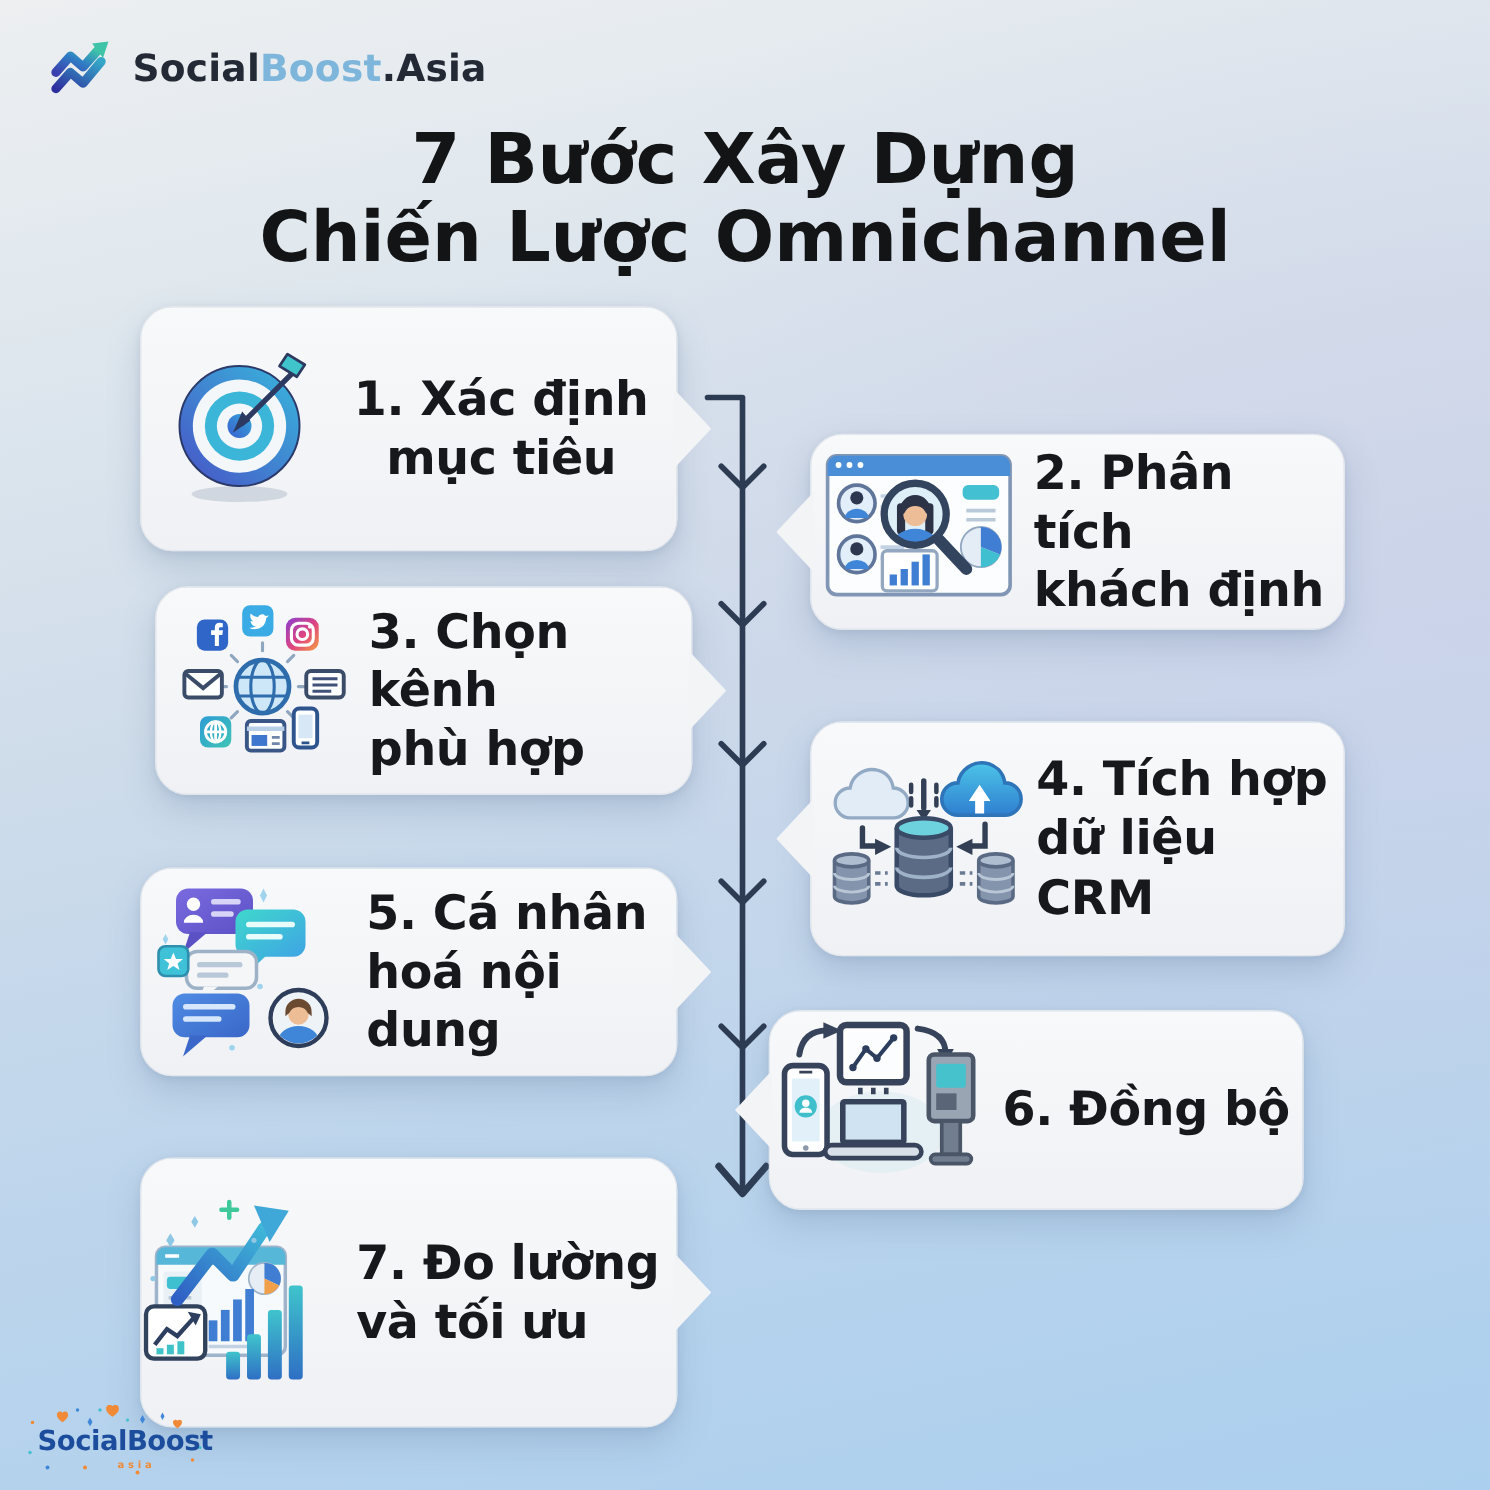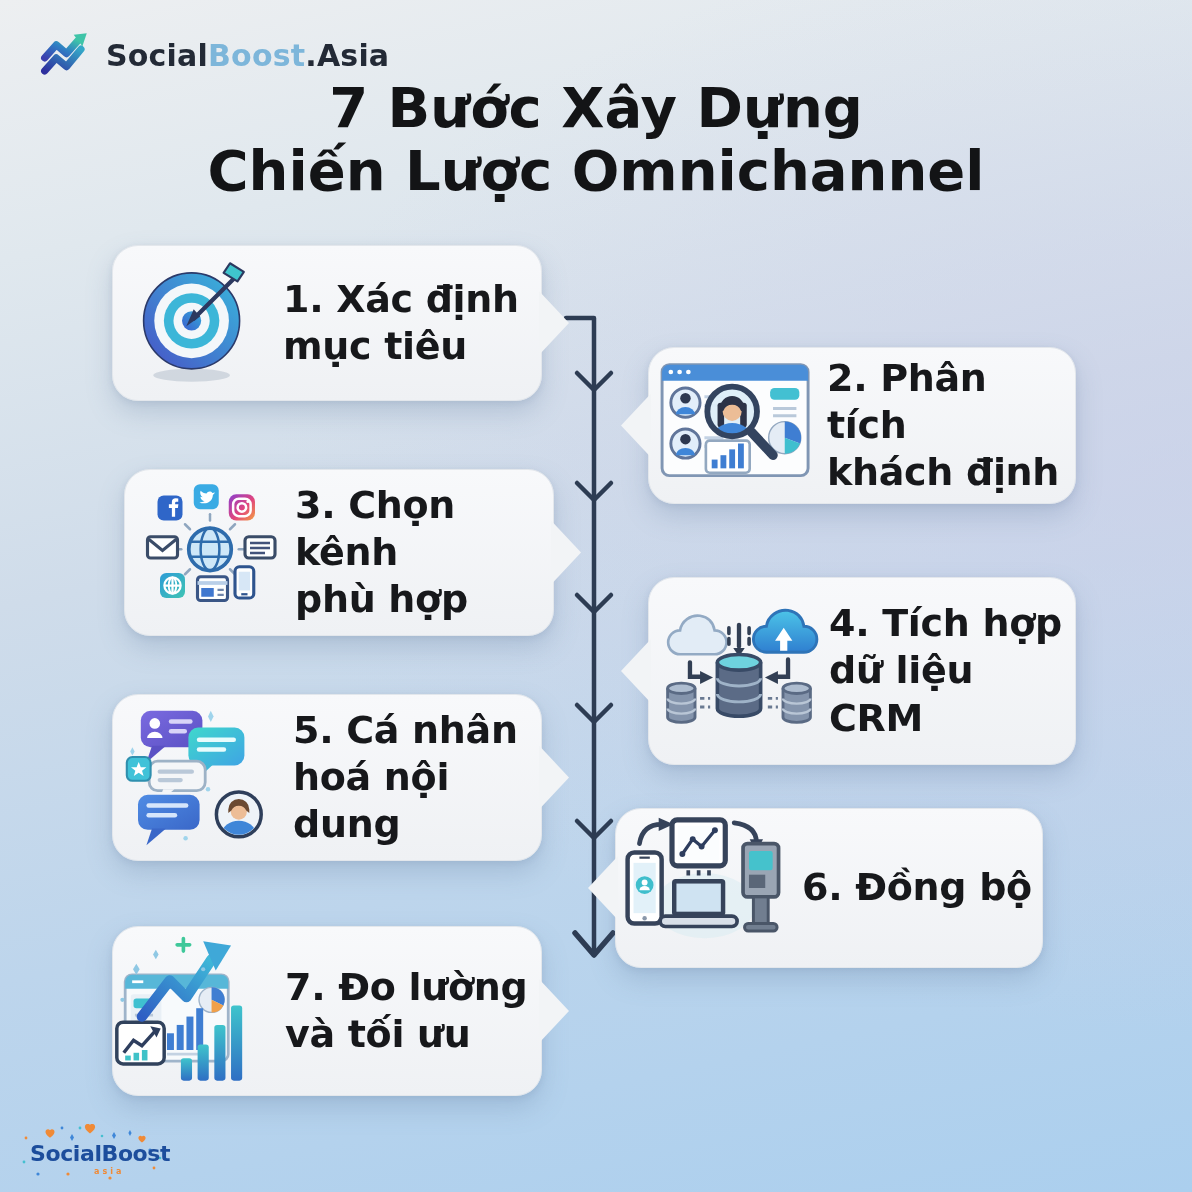--- a/index.html
+++ b/index.html
@@ -6,21 +6,21 @@
   body{width:1192px;height:1192px;font-family:"DejaVu Sans","Liberation Sans",sans-serif;}
   .canvas{position:relative;width:1192px;height:1192px;overflow:hidden;
     background:
       radial-gradient(ellipse at 100% 40%, rgba(205,206,232,.55), rgba(205,206,232,0) 55%),
       linear-gradient(168deg,#edeff1 0%,#e0e8ee 18%,#cfdcea 42%,#bdd5ec 68%,#abcfee 100%);}
   
   .brand{position:absolute;left:36px;top:26px;display:flex;align-items:center;gap:12px;}
   .brand-text{font-size:30px;font-weight:bold;color:#232a36;letter-spacing:.2px;}
   .brand-text .accent{color:#7db6da;}
   
-  .title{position:absolute;left:0;top:76px;width:100%;margin:0;text-align:center;
+  .title{position:absolute;left:0;top:96px;width:100%;margin:0;text-align:center;
     font-size:56px;line-height:63px;font-weight:bold;color:#131416;letter-spacing:0;}
   .title span{display:block;}
   
   .connector{position:absolute;left:0;top:0;pointer-events:none;}
   
   .card{position:absolute;display:flex;align-items:center;box-sizing:border-box;
     background:linear-gradient(180deg,#f8f9fb 0%,#eff1f4 100%);
     border:1px solid #e3e7ec;border-radius:26px;
     box-shadow:0 12px 26px rgba(96,122,158,.26),0 2px 6px rgba(96,122,158,.14);}
   .tail{position:absolute;top:50%;transform:translateY(-50%);width:30px;height:64px;background:#f2f4f6;}
@@ -74,21 +74,21 @@
       <path d="M566 318 H594 V952"></path>
       <polyline points="577,373 594,390 611,373"></polyline>
       <polyline points="577,483 594,500 611,483"></polyline>
       <polyline points="577,595 594,612 611,595"></polyline>
       <polyline points="577,705 594,722 611,705"></polyline>
       <polyline points="577,821 594,838 611,821"></polyline>
       <polyline points="575,933 594,955 613,933" stroke-width="5.5"></polyline>
     </g>
   </svg>
 
-  <section class="card left" style="left:112px;top:245px;width:430px;height:156px;">
+  <section class="card left" style="left:112px;top:245px;width:430px;height:196px;text-align:center;">
     <span class="tail r"></span>
     <div class="icon-wrap">
       <svg width="132" height="128" viewBox="0 0 120 120">
         <defs>
           <linearGradient id="i1g" x1="0" y1="1" x2="1" y2="0">
             <stop offset="0" stop-color="#4852c6"></stop>
               <stop offset="1" stop-color="#38b8dc"></stop>
           </linearGradient>
           <linearGradient id="i1c" x1="0" y1="1" x2="1" y2="0">
             <stop offset="0" stop-color="#3a5fd0"></stop>
@@ -361,21 +361,21 @@
         <rect x="88" y="41" width="11" height="9" fill="#5a6678"></rect>
         <rect x="91" y="56" width="10" height="18" fill="#717e90" stroke="#4a5668" stroke-width="2"></rect>
         <rect x="85" y="74" width="22" height="5" rx="2.5" fill="#717e90" stroke="#4a5668" stroke-width="2"></rect>
       </svg>
     </div>
     <div class="label">
       <span>6. Đồng bộ</span>
     </div>
   </section>
 
-  <section class="card left" style="left:112px;top:926px;width:430px;height:170px;">
+  <section class="card left" style="left:112px;top:926px;width:430px;height:216px;">
     <span class="tail r"></span>
     <div class="icon-wrap">
       <svg width="172" height="156" viewBox="0 0 122 112">
         <defs>
           <linearGradient id="i7a" x1="0" y1="1" x2="1" y2="0">
               <stop offset="0" stop-color="#2f5fc4"></stop>
               <stop offset="1" stop-color="#3fb8d8"></stop>
             </linearGradient>
           <linearGradient id="i7b" x1="0" y1="0" x2="0" y2="1">
               <stop offset="0" stop-color="#3fc4cc"></stop>

